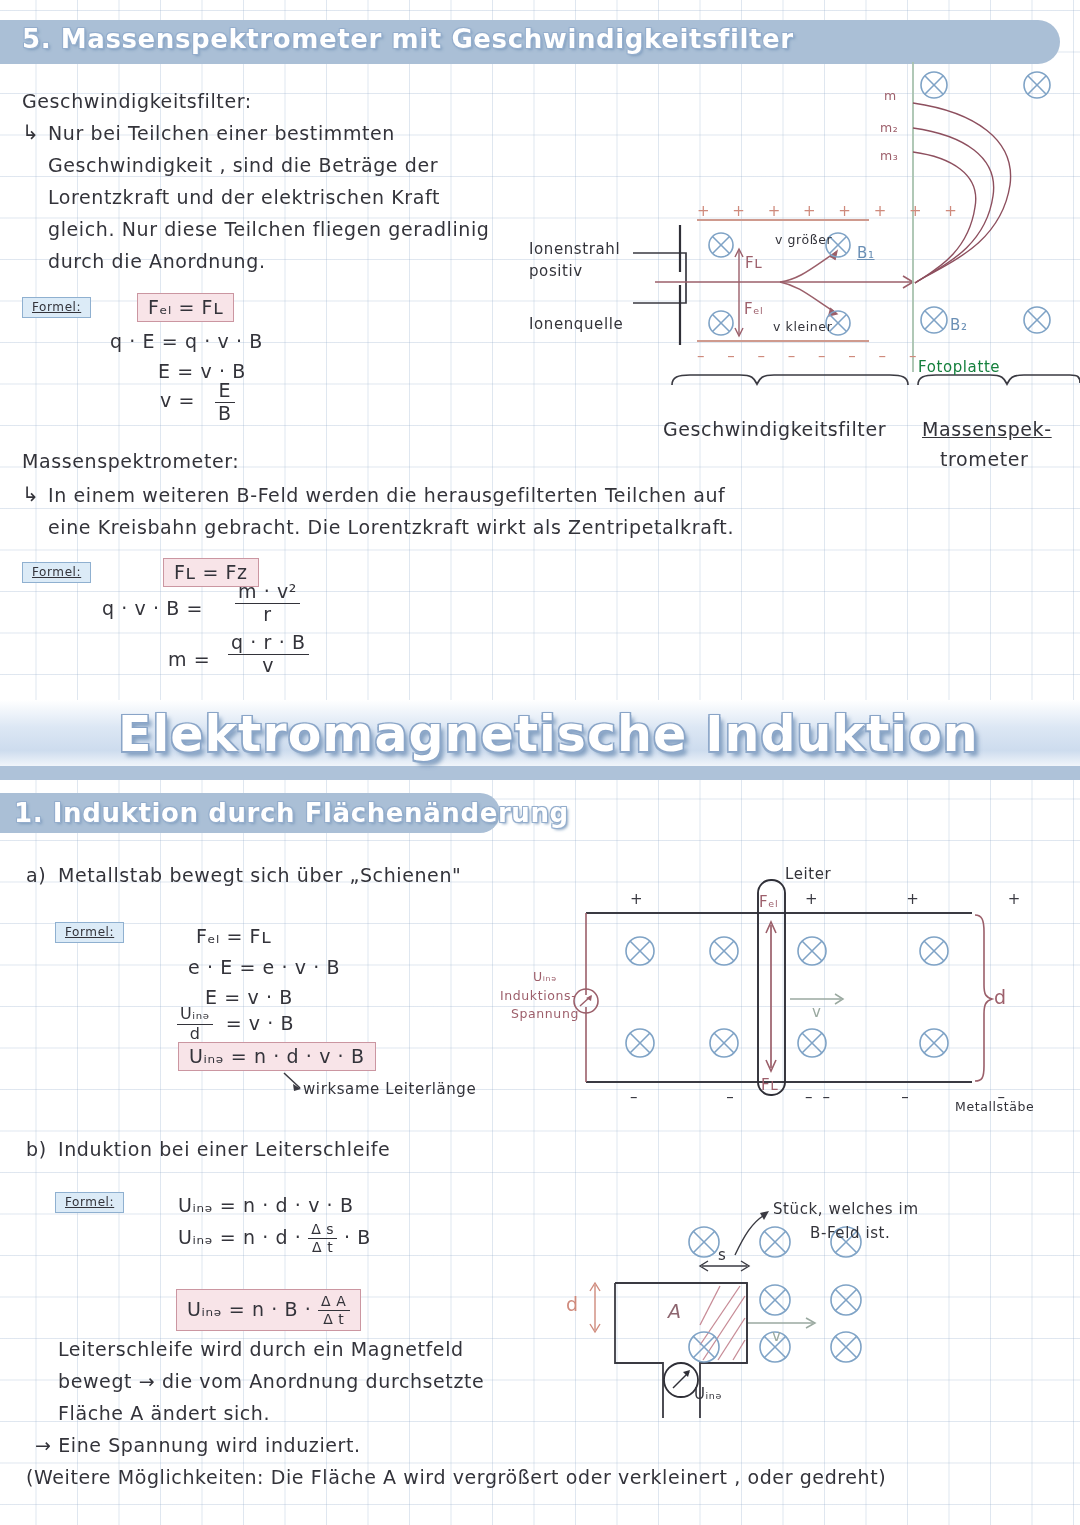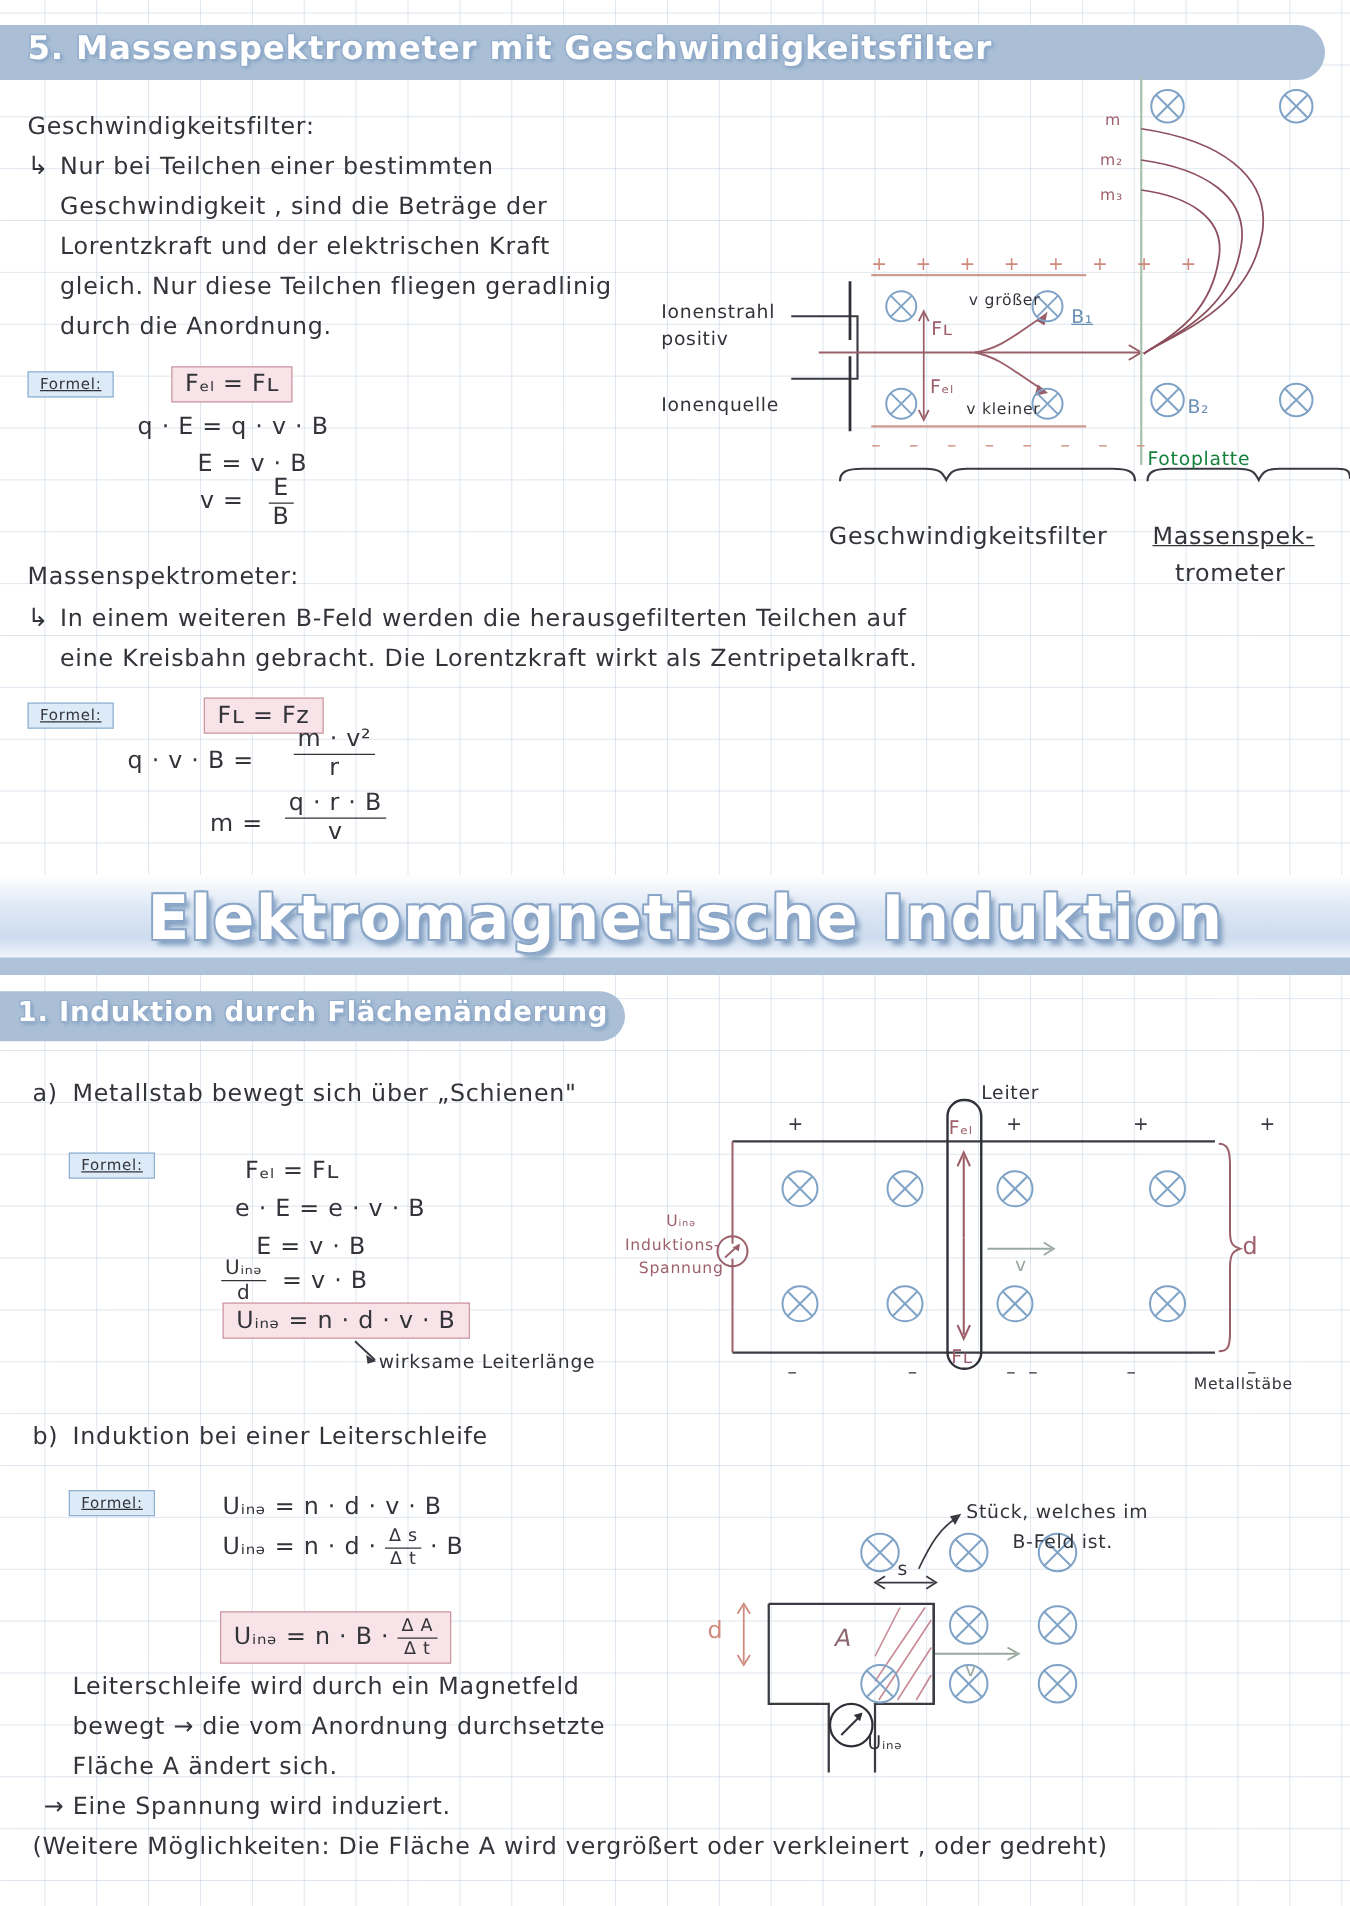--- a/index.html
+++ b/index.html
@@ -26,21 +26,21 @@
   .bannertext{
     position:absolute;z-index:5;
     font-family:"DejaVu Sans","Liberation Sans",sans-serif;
     font-weight:bold;color:#ffffff;letter-spacing:.6px;
     text-shadow:
       0 0 1px #7e9cc0, 0 0 2px #8fa9ca, 1px 1px 0 #9ab2cf,
       -1px 1px 0 #9ab2cf, 1px -1px 0 #9ab2cf, -1px -1px 0 #9ab2cf,
       2px 2px 3px rgba(120,150,185,.85);
   }
   #top-heading{left:22px;top:24px;font-size:26px;}
-  #sec-heading{left:14px;top:798px;font-size:22px;}
+  #sec-heading{left:14px;top:798px;font-size:26px;}
   #doc-title{left:118px;top:706px;font-size:49px;letter-spacing:1px;
       text-shadow:
       0 0 1px #6d8db4, 0 0 2px #86a2c5, 1.5px 1.5px 0 #8fa9ca,
       -1.5px 1.5px 0 #8fa9ca, 1.5px -1.5px 0 #8fa9ca, -1.5px -1.5px 0 #8fa9ca,
       4px 5px 4px rgba(110,142,180,.8);}
 
   
   .hw{position:absolute;font-family:"DejaVu Sans","Liberation Sans",sans-serif;
      color:#33333a;font-size:19px;letter-spacing:.6px;white-space:nowrap;}
   .hw.sm{font-size:15px;}

